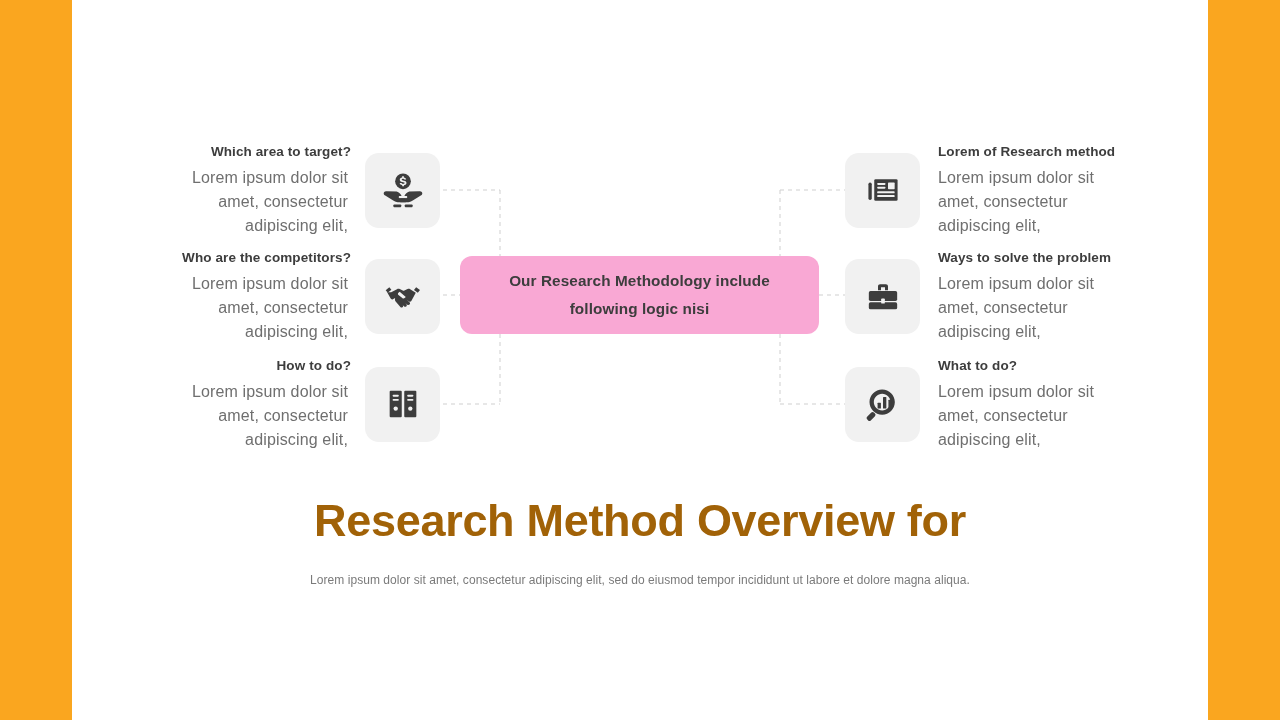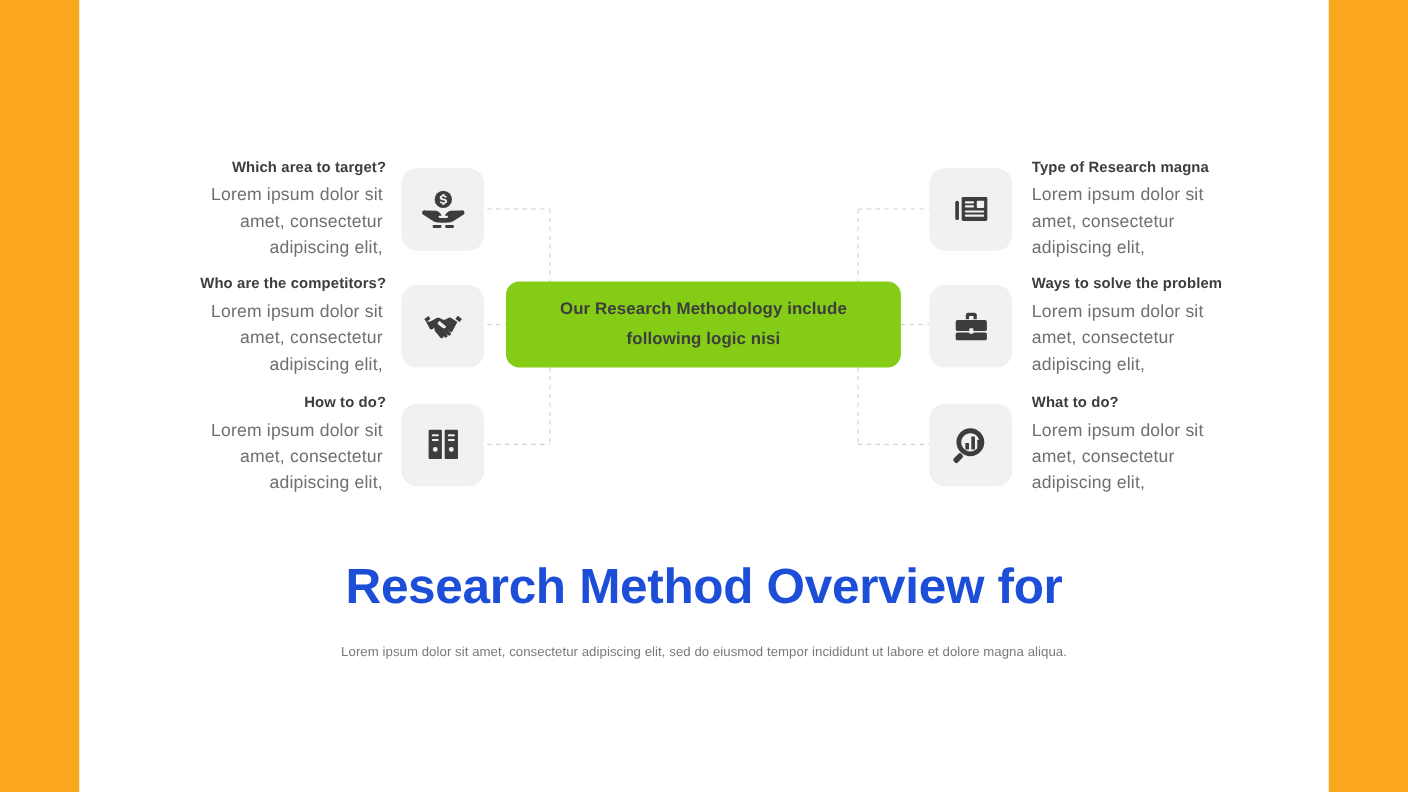--- a/index.html
+++ b/index.html
@@ -113,21 +113,21 @@
   #feature-ways-to-solve    { left: 845px; top: 258px; }
   #feature-what-to-do       { left: 845px; top: 366px; }
 
   
   .center-box {
     position: absolute;
     left: 460px;
     top: 256px;
     width: 359px;
     height: 78px;
-    background: #84cc16;
+    background: #f9a8d4;
     border-radius: 12px;
     display: flex;
     align-items: center;
     justify-content: center;
     box-sizing: border-box;
   }
   .center-box-text {
     font-size: 15.3px;
     font-weight: bold;
     color: #3d3d3d;
@@ -141,24 +141,24 @@
   .headline-block {
     position: absolute;
     left: 0;
     top: 495px;
     width: 1280px;
     text-align: center;
   }
   .headline {
     font-size: 45px;
     font-weight: bold;
-    color: #1d4ed8;
+    color: #a16207;
     line-height: 51px;
     letter-spacing: -0.3px;
-    margin: 12px;
+    margin: 0;
   }
   .subcopy {
     margin-top: 22px;
     font-size: 12px;
     font-weight: 300;
     color: #7a7a7a;
     line-height: 24px;
     letter-spacing: 0.05px;
   }
   .subcopy-line { display: block; }
@@ -269,21 +269,21 @@
             <rect x="13.5" y="11" width="28" height="26" rx="1.6"></rect>
             <rect x="17" y="15.5" width="10" height="2.4" rx="1" fill="#f1f1f1"></rect>
             <rect x="17" y="20" width="10" height="2.4" rx="1" fill="#f1f1f1"></rect>
             <rect x="30" y="15" width="8" height="8" rx="0.8" fill="#f1f1f1"></rect>
             <rect x="17" y="25.5" width="21" height="2.4" rx="1" fill="#f1f1f1"></rect>
             <rect x="17" y="30" width="21" height="2.4" rx="1" fill="#f1f1f1"></rect>
           </svg>
         </span>
       </div>
       <div class="feature-text">
-        <div class="feature-title">Type of Research magna</div>
+        <div class="feature-title">Lorem of Research method</div>
         <div class="feature-desc">
           <span>Lorem ipsum dolor sit amet,</span>
           <span>consectetur adipiscing elit,</span>
         </div>
       </div>
     </div>
 
     <div class="feature right" id="feature-ways-to-solve">
       <div class="icon-tile">
         <span>

